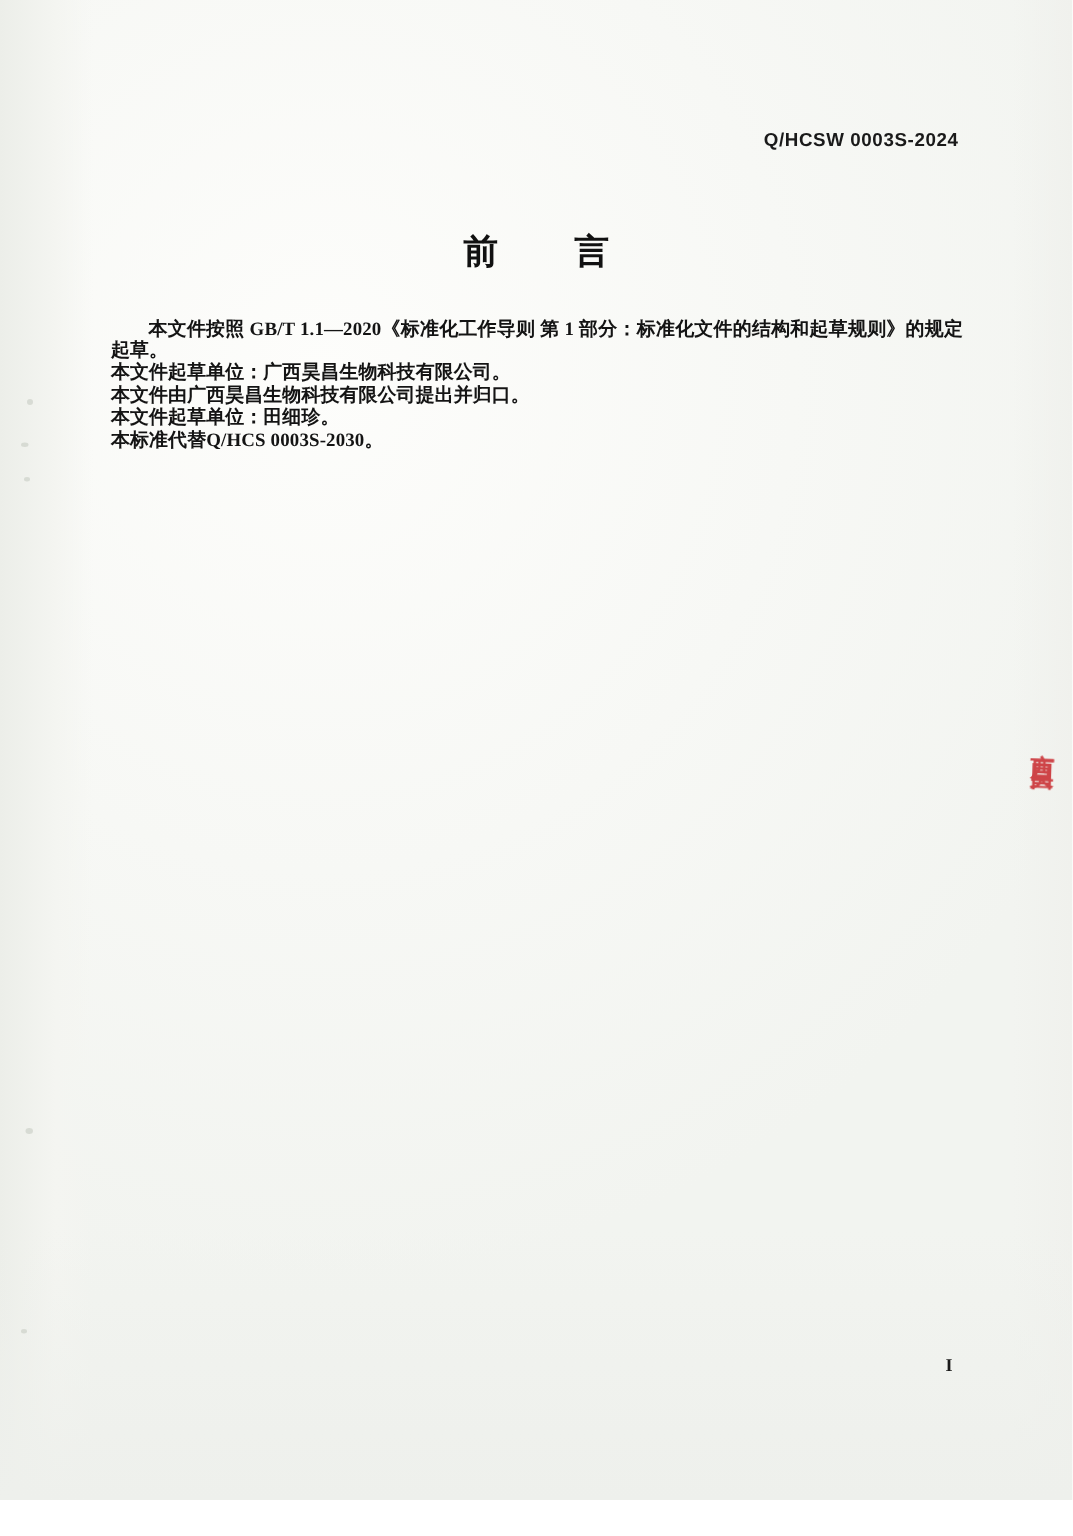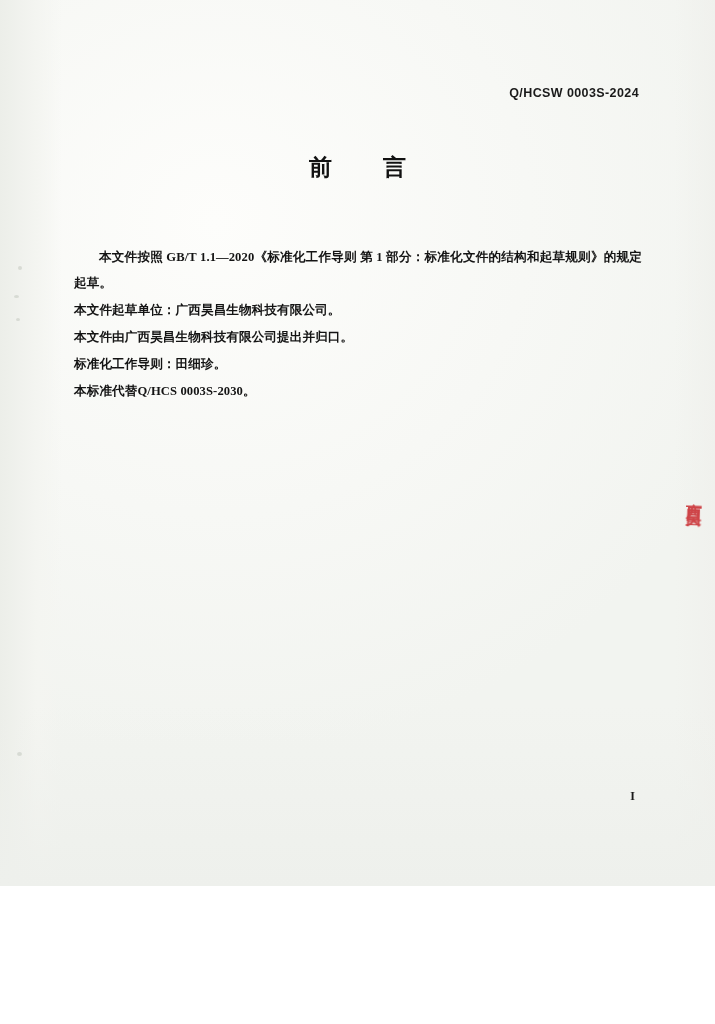--- a/index.html
+++ b/index.html
@@ -10,21 +10,21 @@
     width: 715px;
     height: 1024px;
     background: #ffffff;
     font-family: "Liberation Serif", serif;
     overflow: hidden;
   }
 
   .page {
     position: relative;
     width: 715px;
-    height: 886px;
+    height: 1000px;
     background:
       radial-gradient(ellipse 80% 60% at 30% 25%, #fdfdfb 0%, #f7f8f5 55%, #f2f4f0 100%);
     box-sizing: border-box;
     overflow: hidden;
   }
 
   
   .paper-tint-left {
     position: absolute;
     left: 0; top: 0;
@@ -74,22 +74,21 @@
   }
 
   .body-block {
     position: absolute;
     left: 74px;
     top: 212px;
     width: 568px;
     color: #141414;
     font-family: "Liberation Serif", serif;
     font-size: 12.6px;
-    line-height: 26px;
-    margin-top: 32px;
+    line-height: 14px;
   }
 
   .para {
     margin: 0 0 1px 0;
     text-align: justify;
     font-weight: bold;
     letter-spacing: 0.1px;
   }
   .para.indent {
     text-indent: 25px;
@@ -157,21 +156,21 @@
   <span class="speck s5"></span>
 
   <div class="doc-code">Q/HCSW 0003S-2024</div>
 
   <div class="title">前　言</div>
 
   <div class="body-block">
     <p class="para first">本文件按照 GB/T 1.1—2020《标准化工作导则 第 1 部分：标准化文件的结构和起草规则》的规定起草。</p>
     <p class="para">本文件起草单位：广西昊昌生物科技有限公司。</p>
     <p class="para">本文件由广西昊昌生物科技有限公司提出并归口。</p>
-    <p class="para">标准化工作导则：田细珍。</p>
+    <p class="para">本文件起草单位：田细珍。</p>
     <p class="para">本标准代替Q/HCS 0003S-2030。</p>
   </div>
 
   <div class="stamp">广西昊昌</div>
 
   <div class="page-number">I</div>
 
 </div>
 
 </body></html>

